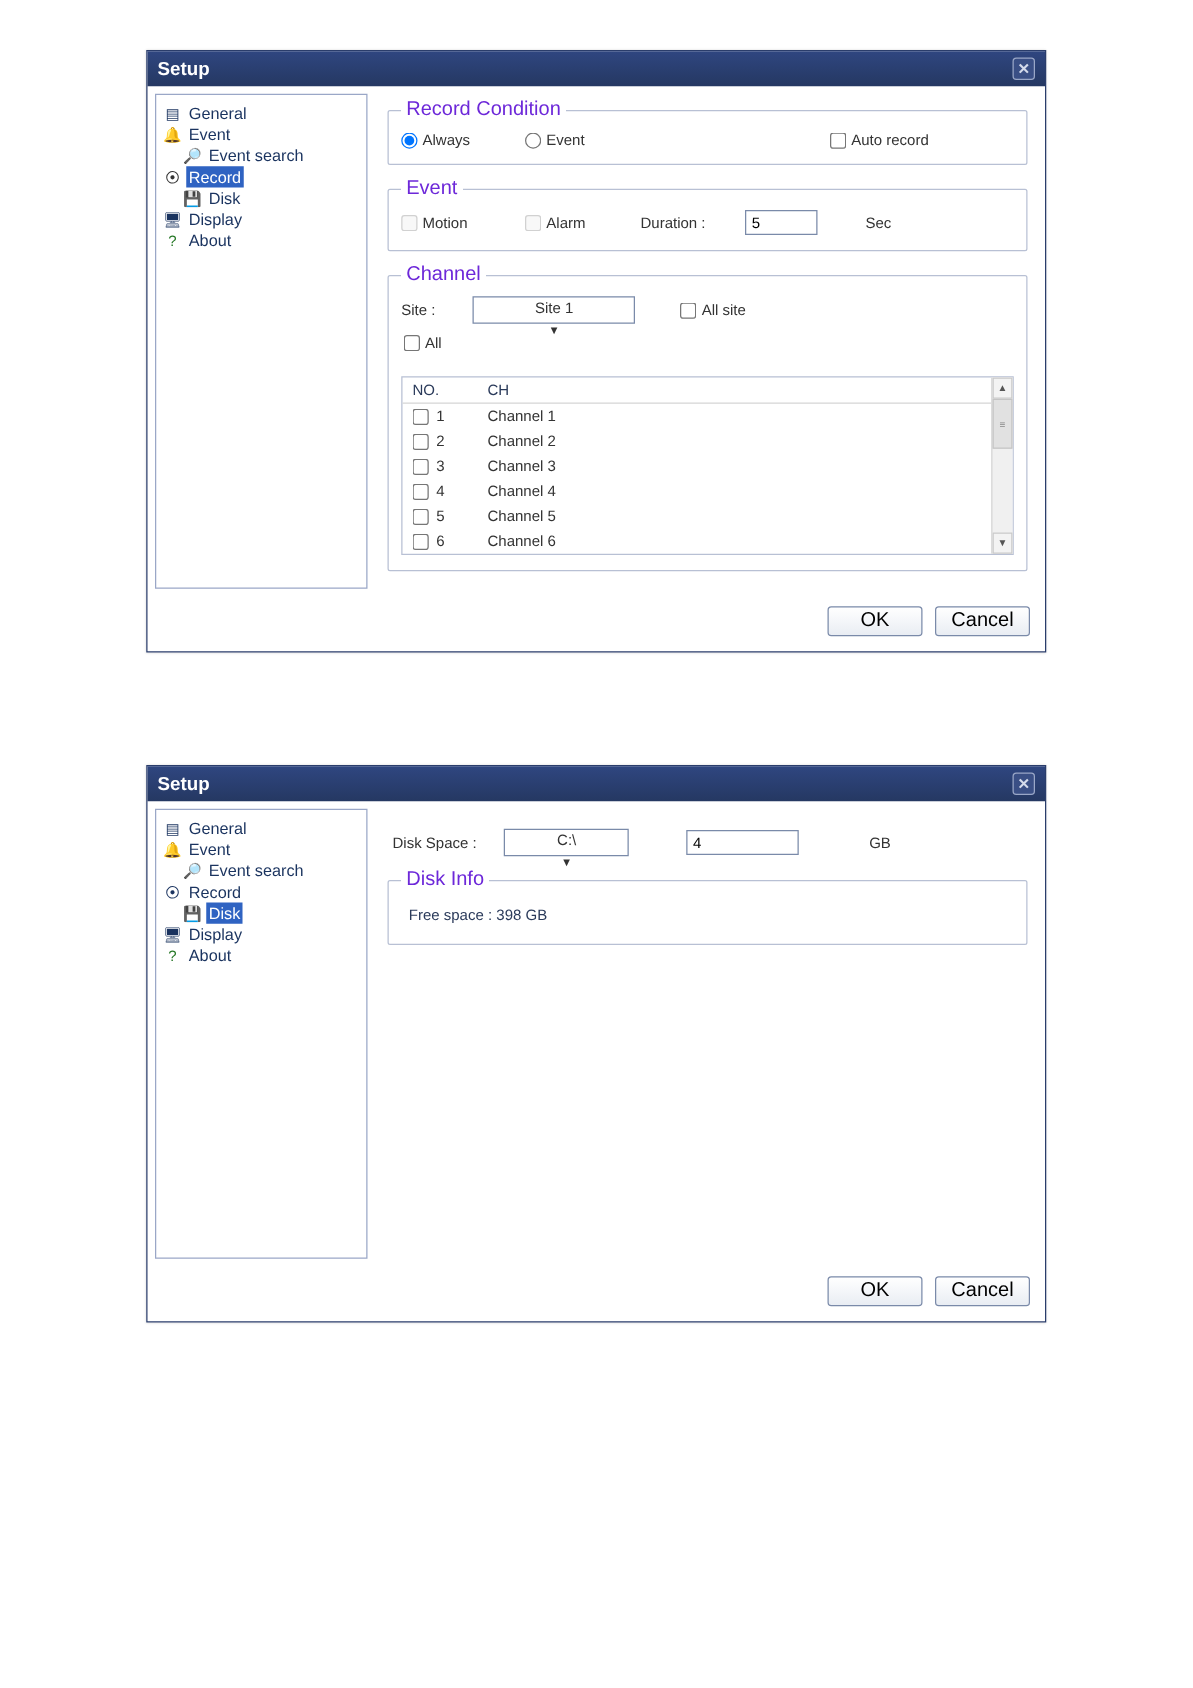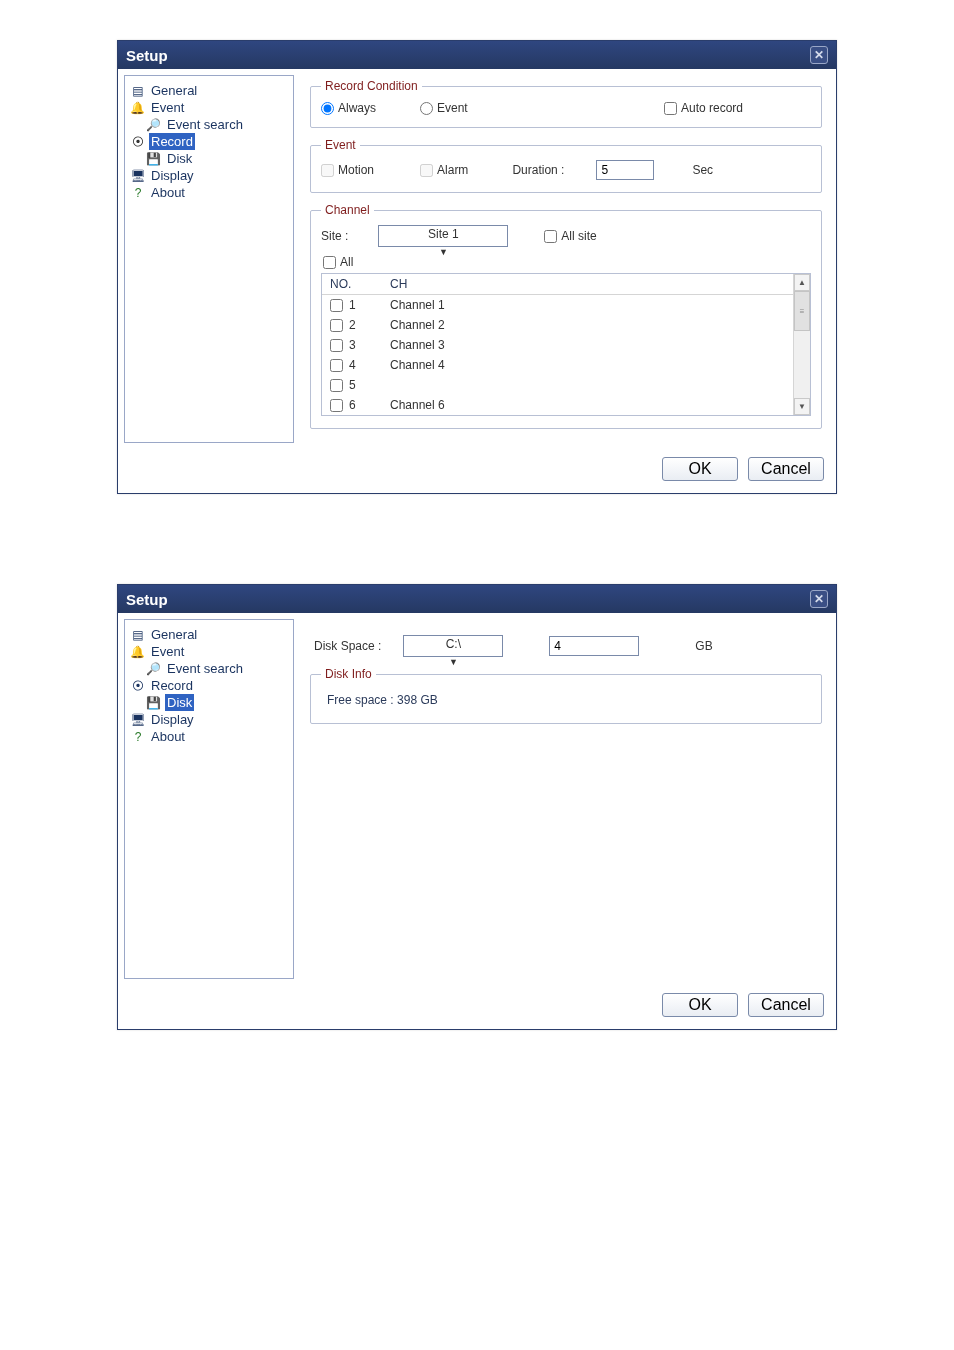--- a/index.html
+++ b/index.html
@@ -80,23 +80,23 @@
       flex: 1;
       padding: 4px 8px;
     }
     fieldset {
       border: 1px solid #b8c0d4;
       border-radius: 2px;
       padding: 8px 10px 12px 10px;
       margin-bottom: 10px;
     }
     legend {
-      color: #7f1d1d;
+      color: #6d28d9;
       padding: 0 4px;
-      font-size: 12px;
+      font-size: 16px;
     }
     .row {
       display: flex;
       align-items: center;
       gap: 8px;
     }
     .row > label {
       display: flex;
       align-items: center;
       gap: 4px;
@@ -126,21 +126,21 @@
       min-width: 110px;
       flex-direction: column;
     }
     .select .arrow {
       font-size: 9px;
       color: #333;
     }
     .channel-list {
       border: 1px solid #b8c0d4;
       background: #fff;
-      margin-top: 4px;
+      margin-top: 20px;
       position: relative;
     }
     .ch-header, .ch-row {
       display: flex;
       align-items: center;
       padding: 3px 8px;
       font-size: 12px;
     }
     .ch-header {
       border-bottom: 1px solid #d5d5d5;
@@ -345,20 +345,21 @@
                 <input type="checkbox" style="">
                 <span>4</span>
               </div>
             <div class="col-ch">Channel 4</div>
           </div>
           <div class="ch-row">
             <div class="col-no">
                 <input type="checkbox" style="">
                 <span>5</span>
               </div>
+            <div class="col-ch">Channel 5</div>
           </div>
           <div class="ch-row">
             <div class="col-no">
                 <input type="checkbox" style="">
                 <span>6</span>
               </div>
             <div class="col-ch">Channel 6</div>
           </div>
           <div class="scrollbar">
             <div class="sb-btn">▲</div>

